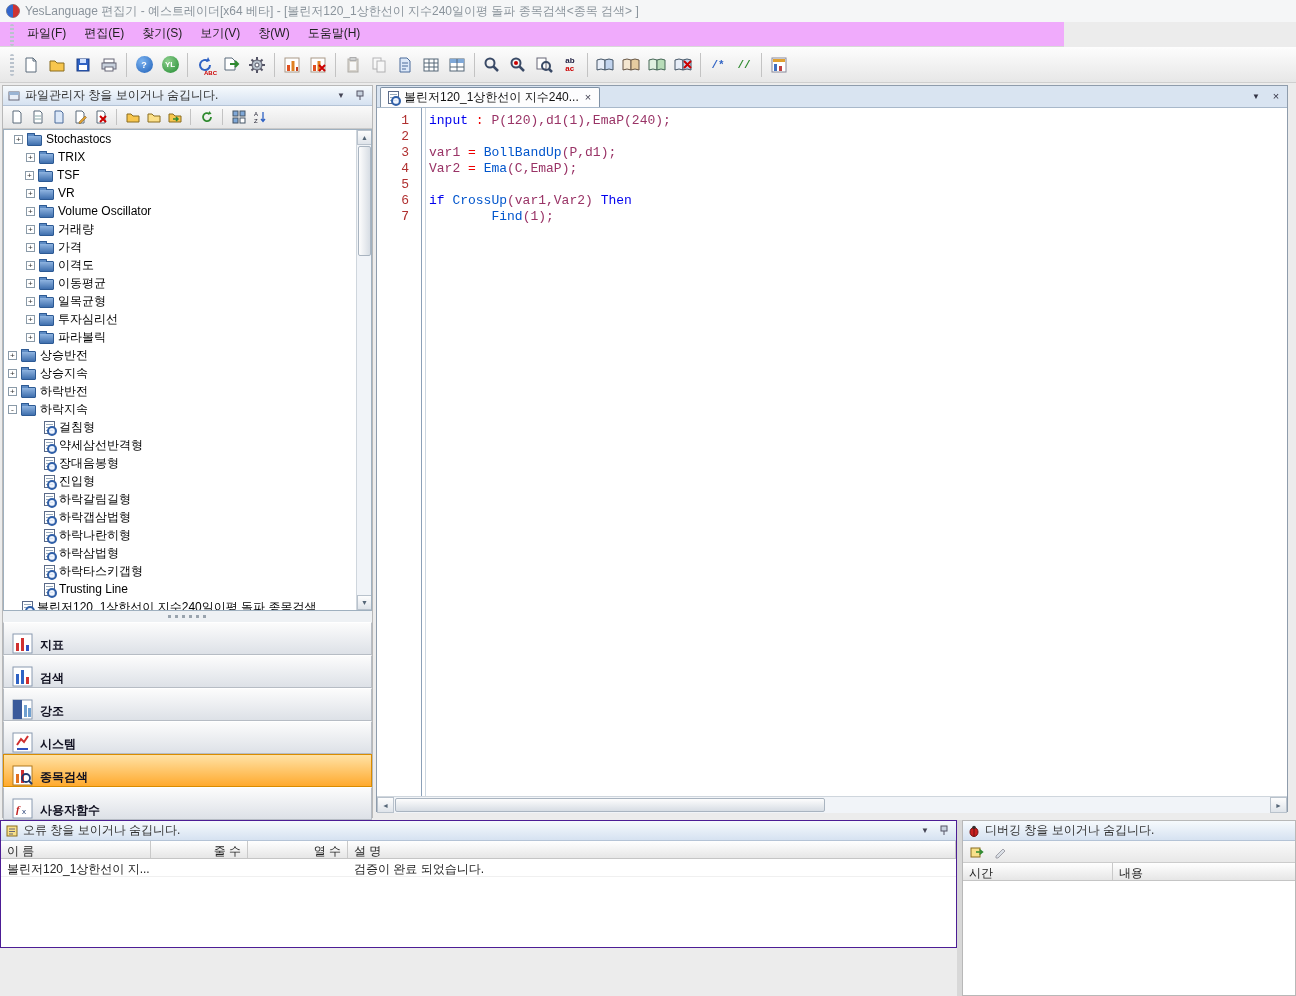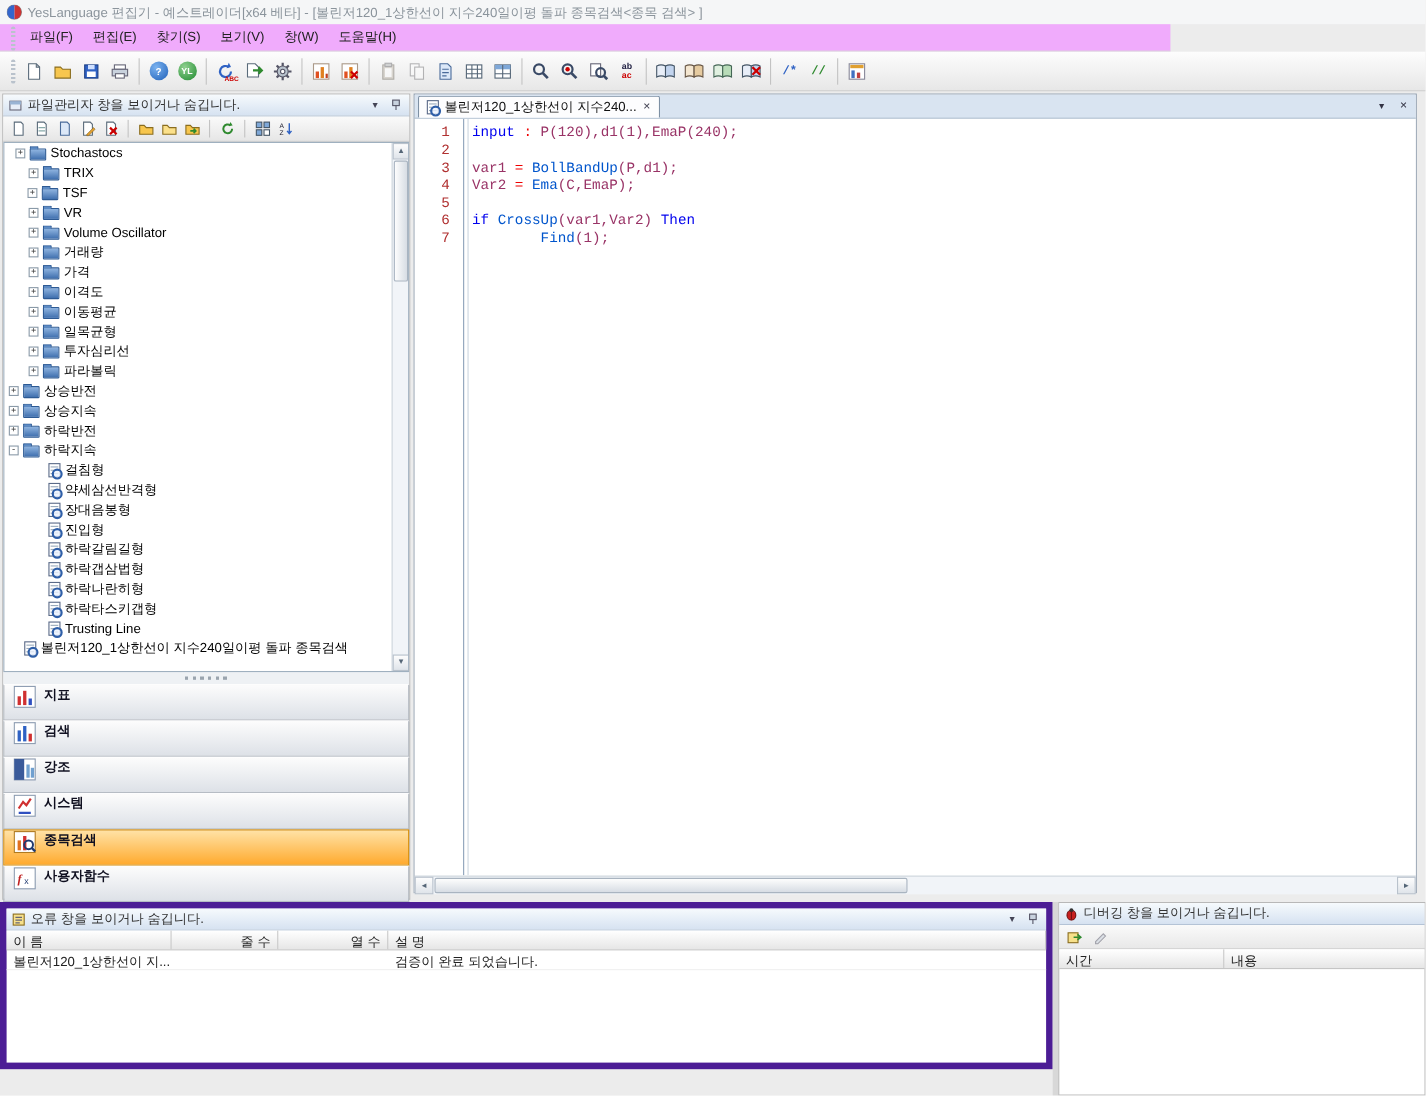--- a/index.html
+++ b/index.html
@@ -43,21 +43,21 @@
   .t-formula{width:11px;height:13px;background:#fff;border:1px solid #5a6a88;position:relative;flex:none}
   .t-formula::before{content:"";position:absolute;left:1px;top:2px;width:7px;height:1px;background:#9ab;box-shadow:0 3px 0 #9ab,0 6px 0 #9ab}
   .t-formula::after{content:"";position:absolute;right:-3px;bottom:-3px;width:6px;height:6px;border:2px solid #2f5fa8;border-radius:50%;background:rgba(235,243,255,.8)}
   .tlabel{color:#000}
   .vscroll{position:absolute;right:0;top:0;width:15px;height:100%;background:#f1f4f8;border-left:1px solid #cfd6dd}
   .varrow{width:15px;height:15px;display:flex;align-items:center;justify-content:center;font-size:7px;color:#567;background:linear-gradient(#fdfdfd,#dfe4ea);border:1px solid #b9c2cc}
   .vthumb{position:absolute;left:1px;top:16px;width:13px;height:110px;background:linear-gradient(90deg,#fdfdfd,#d7dde4);border:1px solid #a9b4c0;border-radius:2px}
   .varrow.bottom{position:absolute;bottom:0}
   .splitter-h{height:11px;display:flex;align-items:center;justify-content:center;background:#eef1f4}
   .splitter-dots{width:40px;height:3px;background:repeating-linear-gradient(90deg,#9aa4ae 0 3px,transparent 3px 7px)}
-  .cat{height:33px;display:flex;align-items:flex-start;background:linear-gradient(#fcfcfc,#dde1e7);border:1px solid #b6bcc4;border-top-color:#fff;cursor:default}
+  .cat{height:33px;display:flex;align-items:flex-end;background:linear-gradient(#fcfcfc,#dde1e7);border:1px solid #b6bcc4;border-top-color:#fff;cursor:default}
   .cat.sel{background:linear-gradient(#ffe2a6,#ffaa2e);border-color:#d98c00}
   .cat-label{font-weight:bold;color:#101020}
   .cat-ic{margin:0 7px 0 8px;flex:none;display:flex}
 
   
   .editor-panel{left:376px;top:85px;width:912px;height:727px;background:#fff;border:1px solid #8e9cac}
   .tabbar{height:22px;background:#d9e4f1;border-bottom:1px solid #a8b8ca;display:flex;align-items:center;padding-left:3px;position:relative}
   .tab{height:20px;background:#fdfdfe;border:1px solid #7e90a4;border-bottom:none;border-radius:2px 2px 0 0;display:flex;align-items:center;gap:5px;padding:0 7px;color:#111}
   .tab-close{color:#445;font-size:11px;padding:0 1px}
   .tabbar-right{position:absolute;right:4px;top:3px;display:flex;gap:6px}
@@ -72,21 +72,21 @@
   .tk.fn{color:#0055cc}
   .tk.id{color:#993366}
   .tk.op{color:#ee0000}
   .tk.pl{color:#000}
   .hscroll{height:17px;background:#f1f4f8;border-top:1px solid #cfd6dd;display:flex;align-items:center;position:relative}
   .harrow{width:17px;height:16px;display:flex;align-items:center;justify-content:center;font-size:7px;color:#567;background:linear-gradient(#fdfdfd,#dfe4ea);border:1px solid #b9c2cc;flex:none}
   .harrow.right{position:absolute;right:0}
   .hthumb{position:absolute;left:18px;top:1px;width:430px;height:14px;background:linear-gradient(#fdfdfd,#d7dde4);border:1px solid #a9b4c0;border-radius:2px}
 
   
-  .error-panel{left:0;top:820px;width:957px;height:152px;background:#fff;border:6px solid #4c1d95}
+  .error-panel{left:0;top:820px;width:957px;height:128px;background:#fff;border:1px solid #4c1d95}
   .vsplit{left:957px;top:820px;width:5px;height:176px;background:#d8d8d8}
   .debug-panel{left:962px;top:820px;width:334px;height:176px;background:#fff;border:1px solid #b8b8b8}
   .colhdr{height:18px;display:flex;background:linear-gradient(#ffffff,#e6e6e6);border-bottom:1px solid #c5c5c5}
   .col{padding:2px 6px;border-right:1px solid #c9c9c9;overflow:hidden;white-space:nowrap;color:#222}
   .col.r{text-align:right}
   .erow{height:18px;display:flex;border-bottom:1px solid #f0f0f0}
   .ecell{padding:2px 6px;overflow:hidden;white-space:nowrap}
   .dbg-toolbar{height:22px;background:linear-gradient(#fafafa,#e8e8e8);border-bottom:1px solid #cccccc;display:flex;align-items:center;gap:4px;padding-left:4px}
 </style>
 </head>
@@ -495,20 +495,24 @@
     <div class="trow" style="padding-left:40px">
         <span class="t-formula"></span>
         <span class="tlabel">하락갭삼법형</span>
       </div>
     <div class="trow" style="padding-left:40px">
         <span class="t-formula"></span>
         <span class="tlabel">하락나란히형</span>
       </div>
     <div class="trow" style="padding-left:40px">
         <span class="t-formula"></span>
+        <span class="tlabel">하락삼법형</span>
+      </div>
+    <div class="trow" style="padding-left:40px">
+        <span class="t-formula"></span>
         <span class="tlabel">하락타스키갭형</span>
       </div>
     <div class="trow" style="padding-left:40px">
         <span class="t-formula"></span>
         <span class="tlabel">Trusting Line</span>
       </div>
     <div class="trow" style="padding-left:18px">
         <span class="t-formula"></span>
         <span class="tlabel">볼린저120_1상한선이 지수240일이평 돌파 종목검색</span>
       </div>

